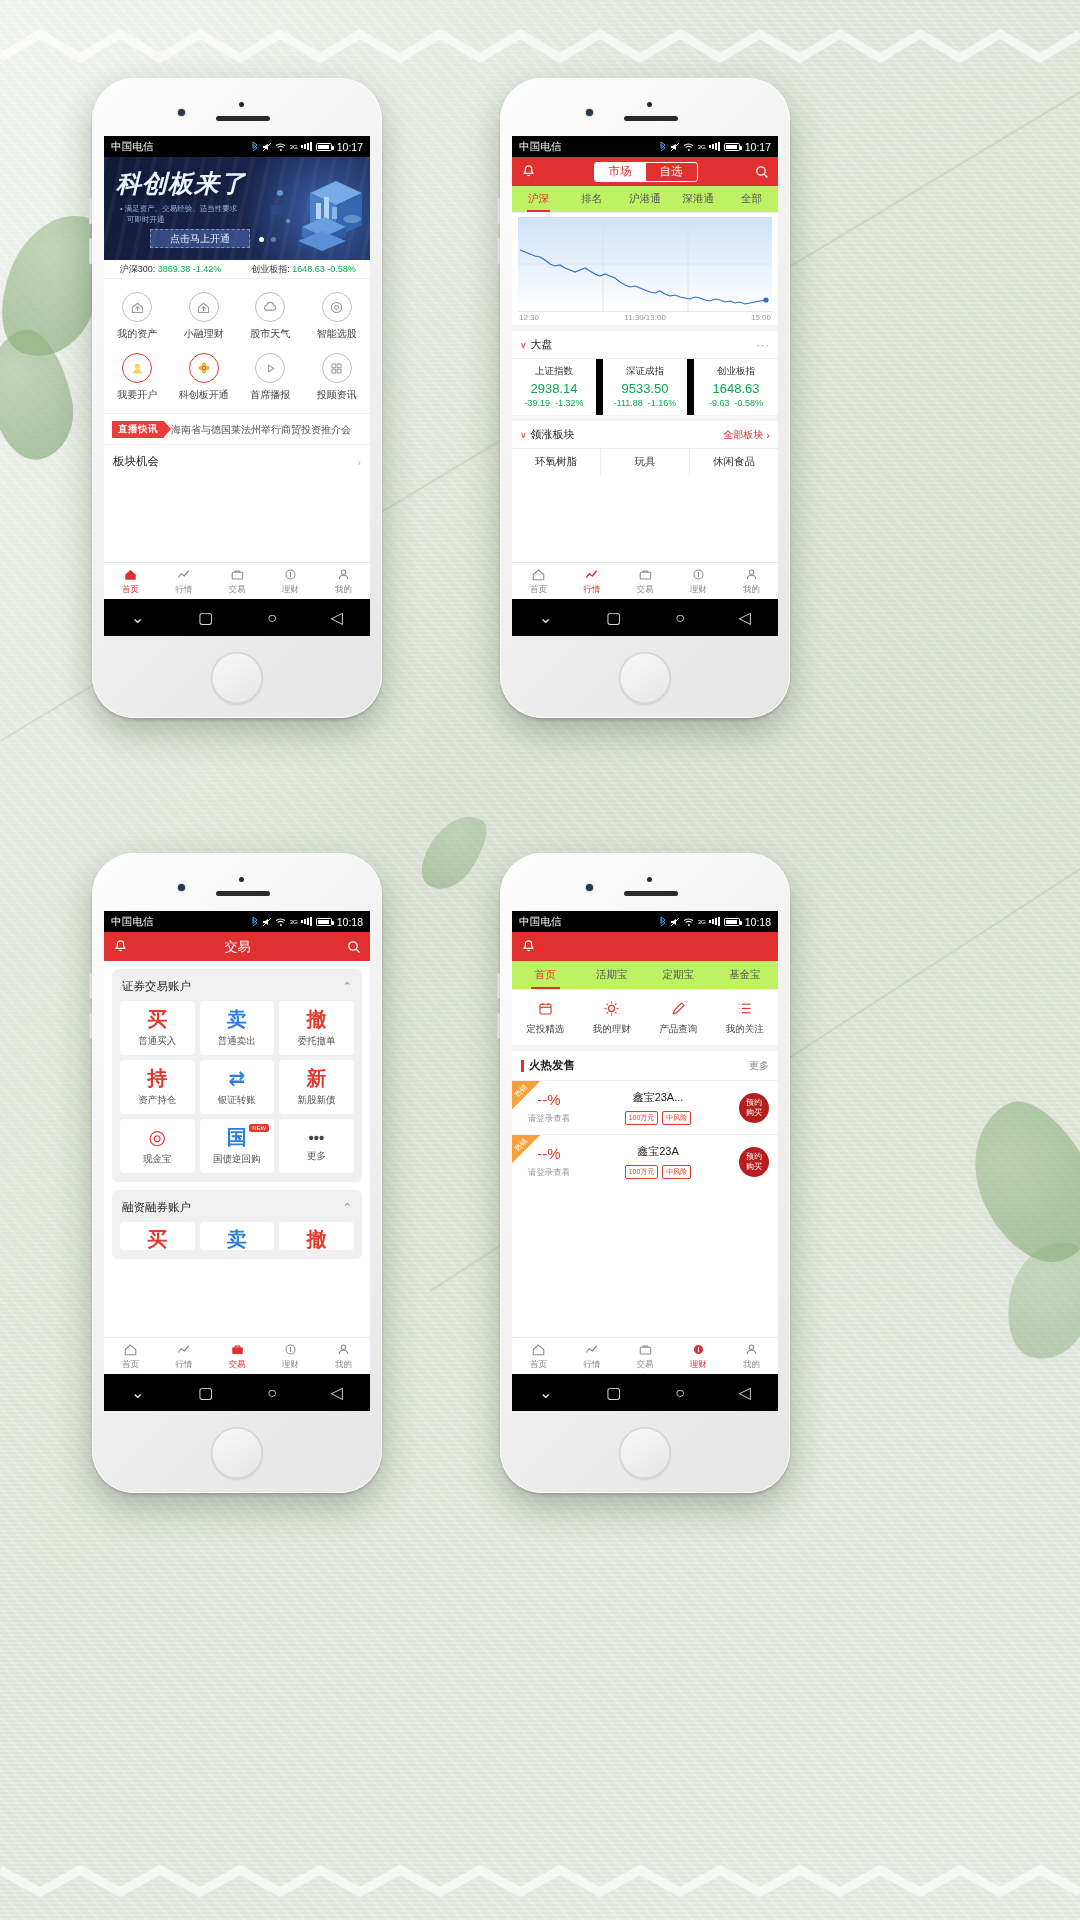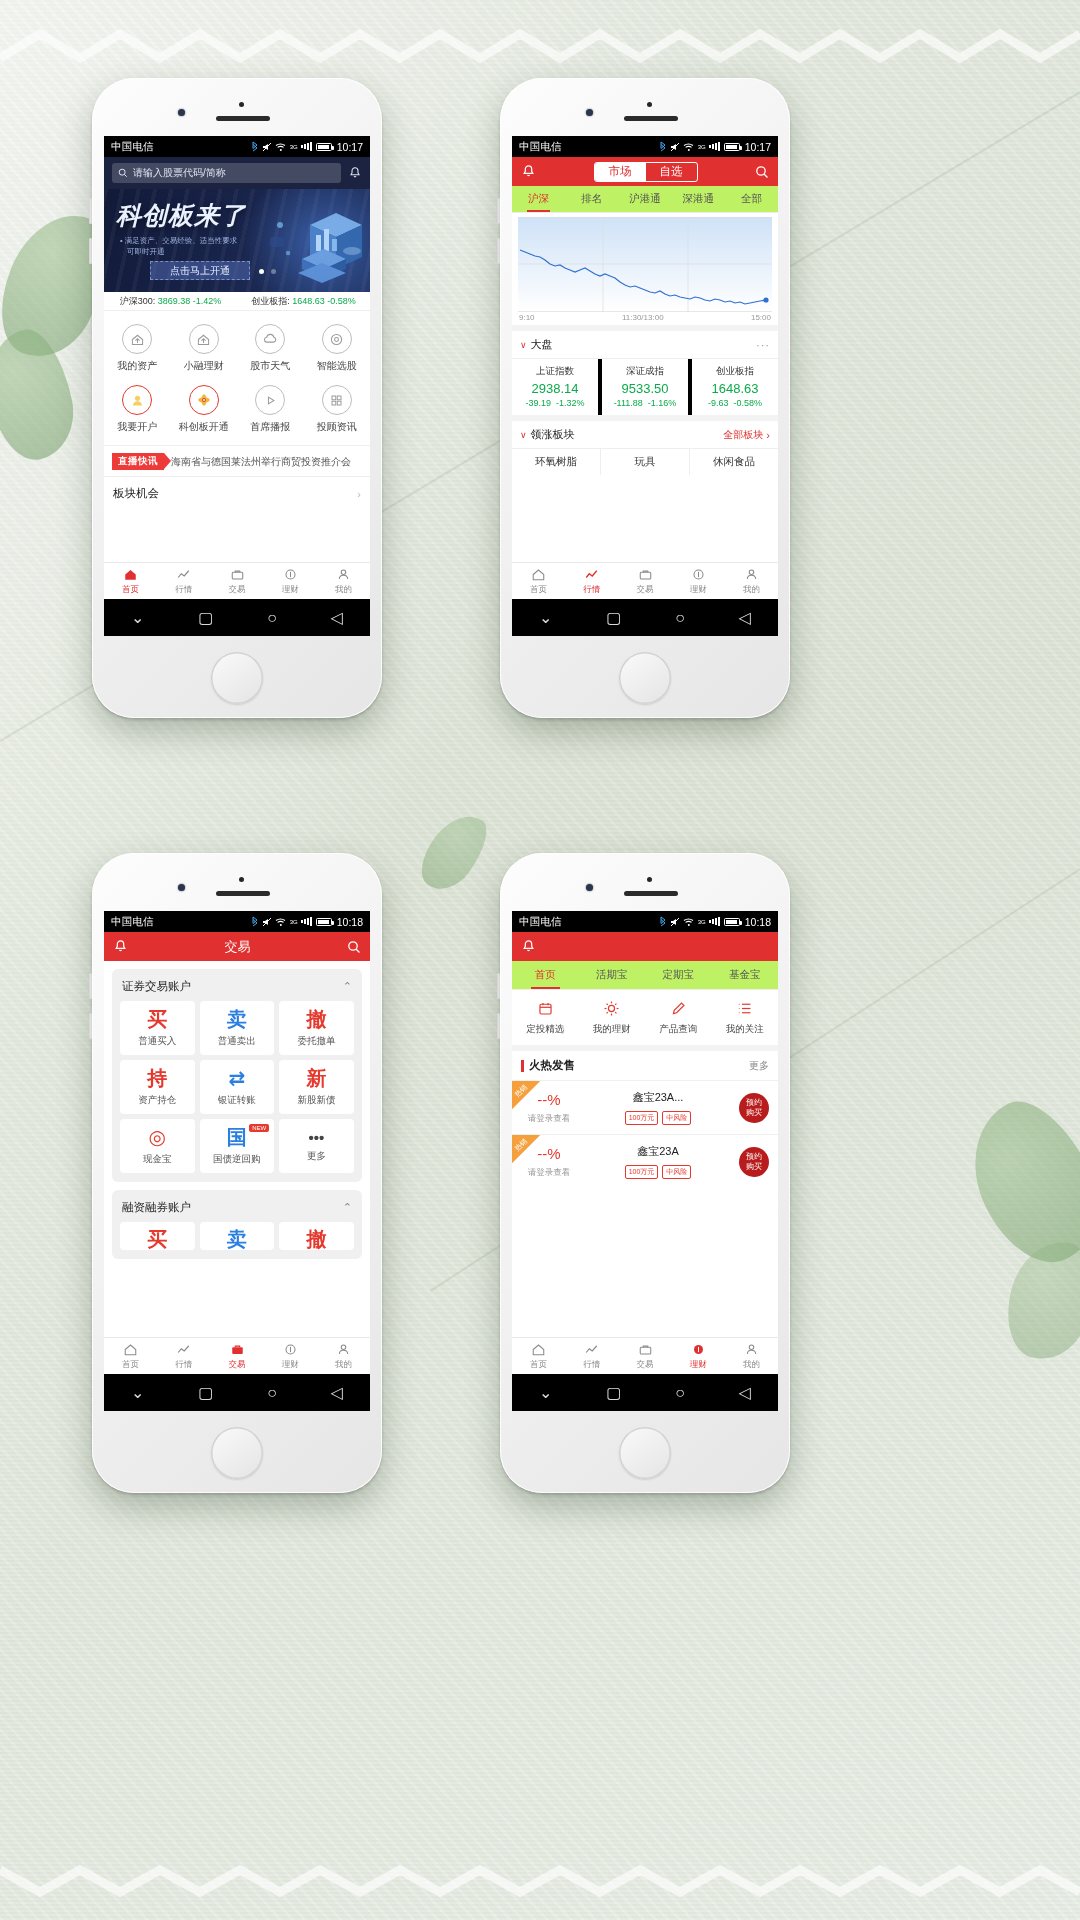--- a/index.html
+++ b/index.html
@@ -154,21 +154,21 @@
   .chart svg{ width:100%; height:100%; display:block; }
   .xaxis{ display:flex; justify-content:space-between; padding:1px 7px 3px;
           font-size:8px; color:#999; }
   .sect{ display:flex; align-items:center; padding:6px 8px; border-top:6px solid #f3f3f3;
          font-size:11px; color:#222; }
   .sect .caret{ color:#e03030; margin-right:4px; font-size:9px;}
   .sect .sp{flex:1}
   .sect .more{ font-size:10px; color:#e03030;}
   .sect .dots3{ color:#999; letter-spacing:1px; }
   .idxgrid{ display:flex; border-top:1px solid #eee; }
-  .idxgrid .c{ flex:1; text-align:center; padding:6px 0 7px; border-right:4px solid #000000; }
+  .idxgrid .c{ flex:1; text-align:center; padding:6px 0 7px; border-right:7px solid #000000; }
   .idxgrid .c:last-child{ border-right:none; }
   .idxgrid .n{ font-size:9.5px; color:#333; }
   .idxgrid .v{ font-size:13px; color:#0bab4a; margin:3px 0 2px; }
   .idxgrid .d{ font-size:9px; color:#0bab4a; }
   .plates{ display:flex; border-top:1px solid #eee; }
   .plates .p{ flex:1; text-align:center; padding:6px 0; font-size:10.5px; color:#333;
               border-right:1px solid #eee;}
   .plates .p:last-child{border-right:none}
 
   
@@ -274,33 +274,20 @@
           <s></s>
           <s></s>
           <s></s>
         </span>
       <span class="batt">
           <i></i>
         </span>
       <span class="clock">10:17</span>
     </div>
 
-    <div class="searchrow">
-      <div class="searchbox">
-        <svg width="10" height="10" viewBox="0 0 12 12">
-            <circle cx="5" cy="5" r="3.6" fill="none" stroke="#dfe3f2" stroke-width="1.2"></circle>
-            <line x1="7.7" y1="7.7" x2="10.5" y2="10.5" stroke="#dfe3f2" stroke-width="1.2"></line>
-          </svg>
-        <span>请输入股票代码/简称</span>
-      </div>
-      <svg width="14" height="14" viewBox="0 0 16 16">
-          <path d="M8 2a3.4 3.4 0 00-3.4 3.4v2.4L3.4 10h9.2l-1.2-2.2V5.4A3.4 3.4 0 008 2z" fill="none" stroke="#dfe3f2" stroke-width="1.2"></path>
-          <path d="M6.8 11.6a1.3 1.3 0 002.4 0" fill="none" stroke="#dfe3f2" stroke-width="1.2"></path>
-        </svg>
-    </div>
 
     <div class="banner">
       <div class="stripes"></div>
       <div class="glow"></div>
       <svg class="art" viewBox="0 0 112 97">
         <g opacity=".92">
           <path d="M52 30 L78 18 L104 30 L78 42 Z" fill="#7fb4ef"></path>
           <path d="M52 30 L52 62 L78 74 L78 42 Z" fill="#4d85cc"></path>
           <path d="M78 42 L104 30 L104 62 L78 74 Z" fill="#356bb2"></path>
           <rect x="58" y="40" width="5" height="16" fill="#bfe0ff"></rect>
@@ -558,21 +545,21 @@
           <line x1="0" y1="47" x2="254" y2="47"></line>
           <line x1="0" y1="94.5" x2="254" y2="94.5"></line>
           <line x1="85" y1="0" x2="85" y2="95"></line>
           <line x1="170" y1="0" x2="170" y2="95"></line>
         </g>
         <polyline fill="none" stroke="#2f6fd0" stroke-width="1.2" points="2,33 7,35 12,37 17,39 22,40 27,43 32,47 37,49 42,48 47,51 52,53 57,55 62,53 67,51 72,54 77,57 82,59 87,57 92,59 97,61 102,65 107,68 112,70 117,69 122,71 127,73 132,75 137,76 142,74 147,77 152,79 157,78 162,80 167,81 172,82 177,80 182,81 187,83 192,84 197,82 202,83 207,85 212,84 217,86 222,85 227,87 232,86 237,85 242,84 248,83"></polyline>
         <circle cx="248" cy="83" r="2.6" fill="#2f6fd0"></circle>
       </svg>
     </div>
     <div class="xaxis">
-      <span>9:10</span>
+      <span>12:30</span>
       <span>11:30/13:00</span>
       <span>15:00</span>
     </div>
 
     <div class="sect">
       <span class="caret">∨</span>
       <span>大盘</span>
       <span class="sp"></span>
       <span class="dots3">···</span>
     </div>

